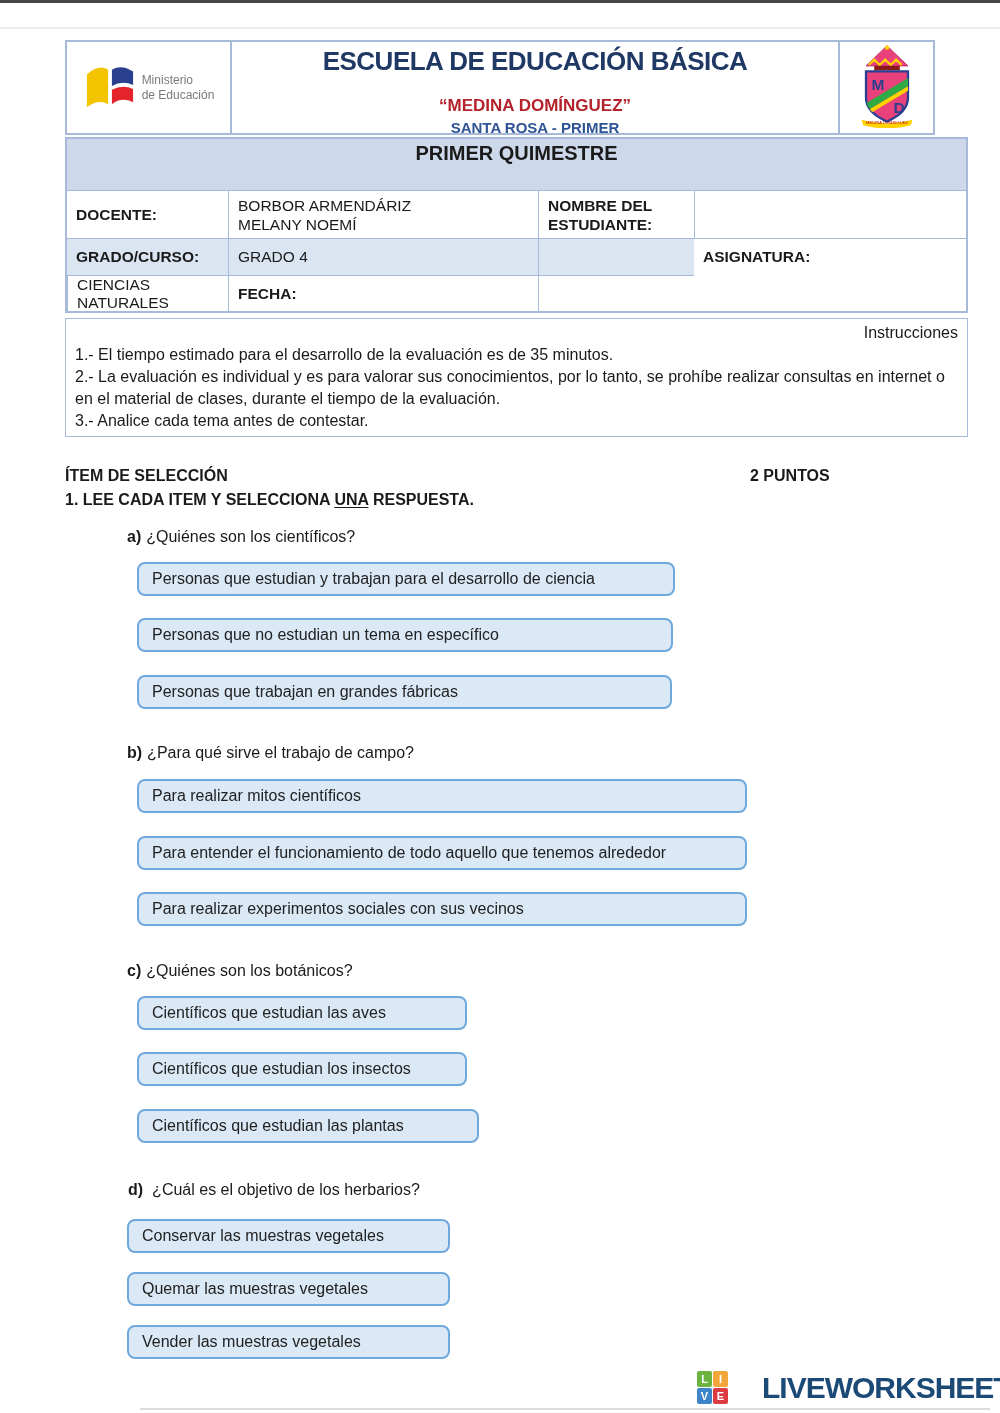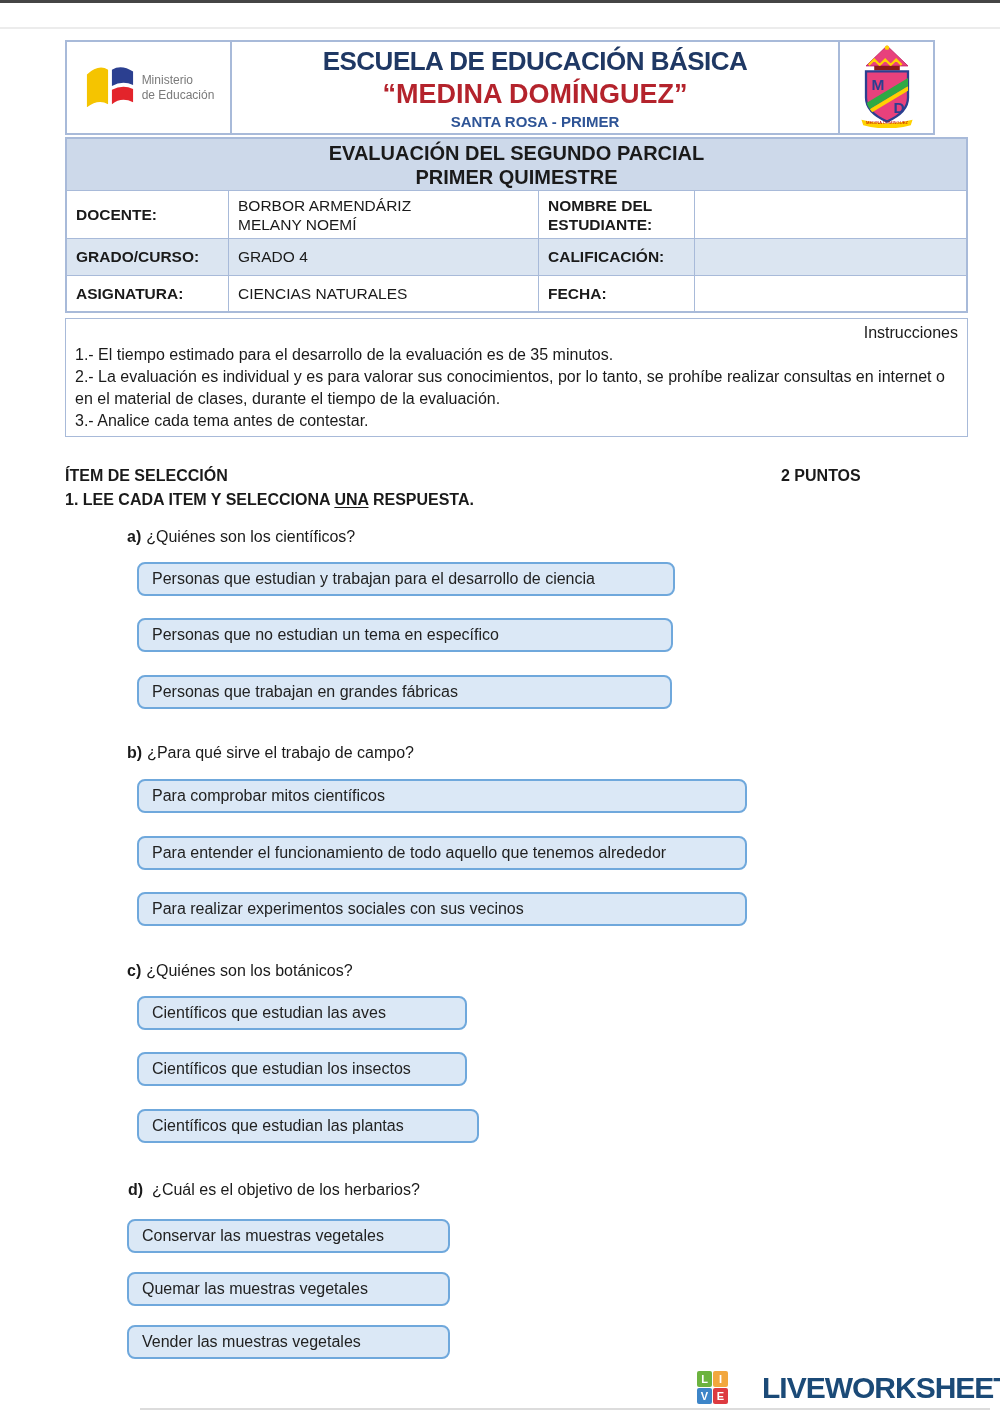--- a/index.html
+++ b/index.html
@@ -9,21 +9,21 @@
   .top-edge{left:0;top:0;width:1000px;height:3px;background:#454545;}
   .top-smudge{left:0;top:27px;width:1000px;height:2px;background:#ececec;}
   .bottom-smudge{left:140px;top:1408px;width:850px;height:2px;background:#dcdcdc;}
 
   
   .header-box{left:65px;top:40px;width:870px;height:95px;border:2px solid #a8bad9;display:flex;box-sizing:border-box;}
   .h-cell-logo{width:165px;border-right:2px solid #a8bad9;display:flex;align-items:center;justify-content:center;gap:5px;box-sizing:border-box;}
   .ministry-text{font-size:12px;color:#7a7a7a;line-height:15px;}
   .h-cell-center{flex:1;text-align:center;padding-top:4px;}
   .school-name{font-size:26px;font-weight:bold;color:#1f3864;letter-spacing:-0.5px;}
-  .school-quoted{font-size:27px;font-weight:bold;color:#b4232c;margin-top:2px;}
+  .school-quoted{font-size:17px;font-weight:bold;color:#b4232c;margin-top:19px;}
   .school-location{font-size:15px;font-weight:bold;color:#2e5496;margin-top:3px;}
   .h-cell-crest{width:95px;border-left:2px solid #a8bad9;display:flex;align-items:center;justify-content:center;box-sizing:border-box;}
 
   
   .info-table{left:65px;top:137px;width:903px;border:2px solid #a8bad9;box-sizing:border-box;
               display:grid;grid-template-columns:161px 310px 156px 1fr;grid-template-rows:51px 48px 37px 36px;}
   .it-title{grid-column:1 / 5;background:#cdd9ea;text-align:center;font-weight:bold;font-size:20px;
             line-height:24px;padding-top:2px;box-sizing:border-box;}
   .it-cell{border-top:1.5px solid #a8bad9;display:flex;align-items:center;padding:2px 9px;font-size:15.5px;box-sizing:border-box;}
   .it-cell.cl{border-left:1.5px solid #a8bad9;}
@@ -31,21 +31,21 @@
   .alt-row{background:#dbe5f1;}
   .pre{white-space:pre-line;line-height:19px;}
 
   
   .instructions{left:65px;top:318px;width:903px;height:119px;border:1.5px solid #a8bad9;box-sizing:border-box;
                 padding:3px 9px;font-size:16px;line-height:22px;}
   .instr-title{text-align:right;}
 
   
   .sec-title{left:65px;top:467px;font-size:16px;font-weight:bold;}
-  .sec-points{left:781px;top:467px;font-size:16px;font-weight:bold;}
+  .sec-points{left:750px;top:467px;font-size:16px;font-weight:bold;}
   .sec-directive{left:65px;top:491px;font-size:16px;font-weight:bold;}
   .u{text-decoration:underline;text-underline-offset:2px;}
 
   
   .q-label{font-size:16px;}
   .q-label b{margin-right:5px;}
   .opt{height:34px;border:2px solid #6fa8dc;border-radius:8px;background:#dbe8f6;box-sizing:border-box;
        display:flex;align-items:center;padding-left:13px;font-size:16px;color:#222;}
 
   
@@ -101,34 +101,32 @@
           <text x="47" y="76" font-size="17" font-weight="bold" fill="#2b3f90" font-family="Liberation Sans, sans-serif">D</text>
           <path d="M12 83 Q40 91 68 83 L66 89 Q40 96 14 89 Z" fill="#ffd200"></path>
           <text x="40" y="88" font-size="4.5" text-anchor="middle" fill="#c00000" font-family="Liberation Sans, sans-serif">MEDINA DOMÍNGUEZ</text>
         </svg>
       </span>
     </div>
   </div>
 
   <div class="abs info-table">
     <div class="it-title">
-      <div>EVALUACIÓN DEL SEGUNDO PARCIAL</div>
       <div>PRIMER QUIMESTRE</div>
     </div>
 
     <div class="it-cell it-label">DOCENTE:</div>
     <div class="it-cell cl pre">BORBOR ARMENDÁRIZ
 MELANY NOEMÍ</div>
     <div class="it-cell cl it-label pre">NOMBRE DEL
 ESTUDIANTE:</div>
     <div class="it-cell cl"></div>
 
     <div class="it-cell it-label alt-row">GRADO/CURSO:</div>
     <div class="it-cell cl alt-row">GRADO 4</div>
-    <div class="it-cell cl it-label alt-row">CALIFICACIÓN:</div>
     <div class="it-cell cl alt-row"></div>
 
     <div class="it-cell it-label">ASIGNATURA:</div>
     <div class="it-cell cl">CIENCIAS NATURALES</div>
     <div class="it-cell cl it-label">FECHA:</div>
     <div class="it-cell cl"></div>
   </div>
 
   <div class="abs instructions">
     <div class="instr-title">Instrucciones</div>
@@ -146,21 +144,21 @@
   <div class="abs q-label" style="left:127px;top:528px;">
     <b>a)</b><span>¿Quiénes son los científicos?</span>
   </div>
   <div class="abs opt" style="left: 137px; top: 562px; width: 538px; background: rgb(219, 232, 246); border-color: rgb(111, 168, 220);">Personas que estudian y trabajan para el desarrollo de ciencia</div>
   <div class="abs opt" style="left: 137px; top: 618px; width: 536px; background: rgb(219, 232, 246); border-color: rgb(111, 168, 220);">Personas que no estudian un tema en específico</div>
   <div class="abs opt" style="left: 137px; top: 675px; width: 535px; background: rgb(219, 232, 246); border-color: rgb(111, 168, 220);">Personas que trabajan en grandes fábricas</div>
 
   <div class="abs q-label" style="left:127px;top:744px;">
     <b>b)</b><span>¿Para qué sirve el trabajo de campo?</span>
   </div>
-  <div class="abs opt" style="left: 137px; top: 779px; width: 610px; background: rgb(219, 232, 246); border-color: rgb(111, 168, 220);">Para comprobar mitos científicos</div>
+  <div class="abs opt" style="left: 137px; top: 779px; width: 610px; background: rgb(219, 232, 246); border-color: rgb(111, 168, 220);">Para realizar mitos científicos</div>
   <div class="abs opt" style="left: 137px; top: 836px; width: 610px; background: rgb(219, 232, 246); border-color: rgb(111, 168, 220);">Para entender el funcionamiento de todo aquello que tenemos alrededor</div>
   <div class="abs opt" style="left: 137px; top: 892px; width: 610px; background: rgb(219, 232, 246); border-color: rgb(111, 168, 220);">Para realizar experimentos sociales con sus vecinos</div>
 
   <div class="abs q-label" style="left:127px;top:962px;">
     <b>c)</b><span>¿Quiénes son los botánicos?</span>
   </div>
   <div class="abs opt" style="left: 137px; top: 996px; width: 330px; background: rgb(219, 232, 246); border-color: rgb(111, 168, 220);">Científicos que estudian las aves</div>
   <div class="abs opt" style="left: 137px; top: 1052px; width: 330px; background: rgb(219, 232, 246); border-color: rgb(111, 168, 220);">Científicos que estudian los insectos</div>
   <div class="abs opt" style="left: 137px; top: 1109px; width: 342px; background: rgb(219, 232, 246); border-color: rgb(111, 168, 220);">Científicos que estudian las plantas</div>
 

